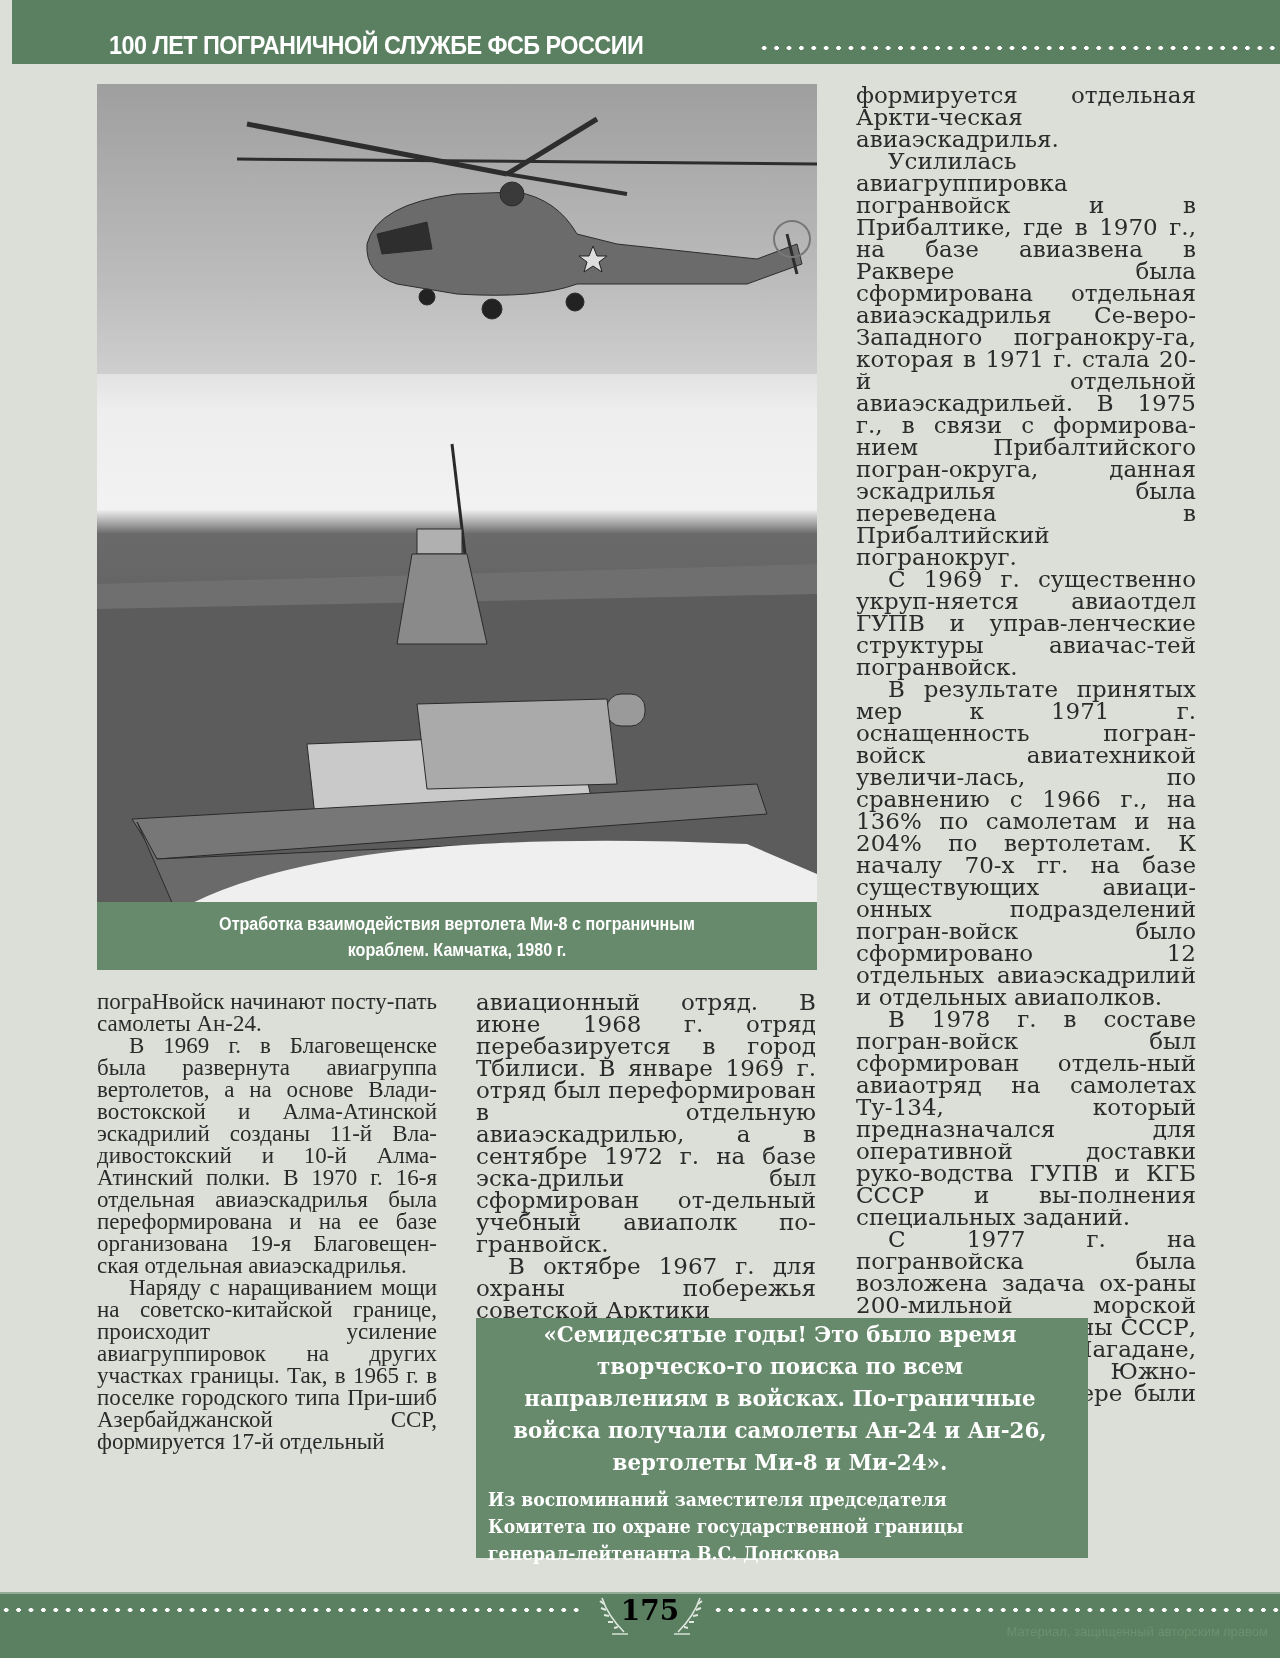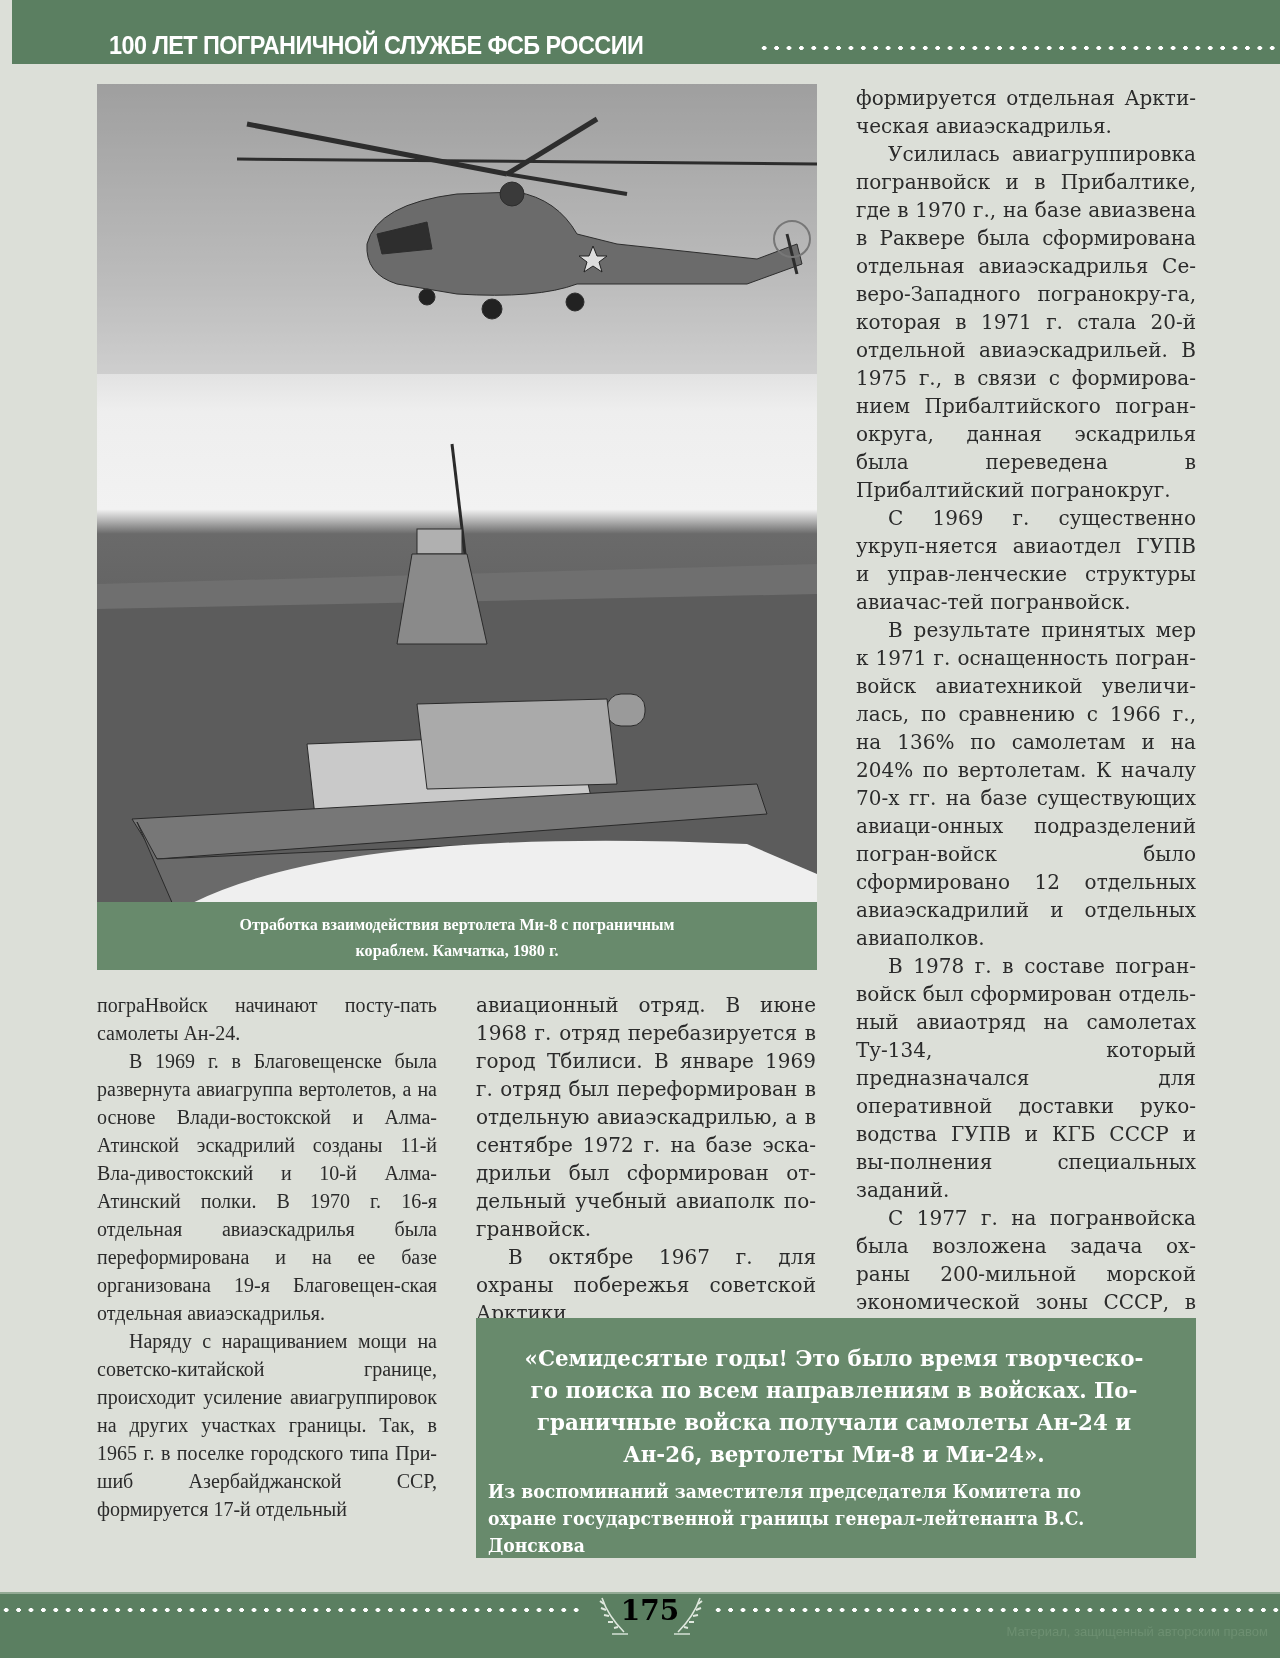--- a/index.html
+++ b/index.html
@@ -33,42 +33,42 @@
   .photo {
     position: absolute; left: 97px; top: 84px; width: 720px; height: 818px;
     overflow: hidden;
     background: linear-gradient(to bottom, #9a9a9a 0%, #c8c8c8 25%, #eeeeee 40%, #f2f2f2 52%, #6a6a6a 55%, #5a5a5a 75%, #4a4a4a 100%);
   }
   .photo svg { position: absolute; left: 0; top: 0; width: 720px; height: 818px; }
 
   .caption {
     position: absolute; left: 97px; top: 902px; width: 720px; height: 68px;
     background: #688a6c; color: #ffffff;
-    font-family: Liberation Serif, serif; font-weight: bold; font-size: 17.5px;
+    font-family: Liberation Sans, sans-serif; font-weight: bold; font-size: 17.5px;
     text-align: center; line-height: 26px; padding-top: 9px; box-sizing: border-box;
   }
   .caption div { transform: scaleX(0.92); }
 
   
   .col {
-    position: absolute; font-size: 20px; line-height: 28px;
+    position: absolute; font-size: 23px; line-height: 22px;
     text-align: justify; color: #2b2b2b;
   }
   .col p { margin: 0; text-indent: 0; }
   .col p.ind { text-indent: 32px; }
   .col .cont { text-indent: 0; }
   .col-right { left: 856px; top: 84px; width: 340px; }
   .col-left { left: 97px; top: 991px; width: 340px; font-family: Liberation Serif, serif; }
   .col-mid { left: 476px; top: 991px; width: 340px; }
 
   
   .quote {
-    position: absolute; left: 476px; top: 1318px; width: 720px; height: 240px;
+    position: absolute; left: 476px; top: 1318px; width: 612px; height: 240px;
     background: #688a6c; color: #ffffff; box-sizing: border-box;
-    padding: 24px 16px 0 12px;
+    padding: 0 16px 0 12px;
   }
   .quote-text {
     font-family: "DejaVu Serif", serif; font-weight: bold; font-size: 23px;
     line-height: 32px; text-align: center;
     transform: scaleX(0.93); transform-origin: center top;
   }
   .quote-src {
     margin-top: 8px; font-family: "DejaVu Serif", serif; font-weight: bold;
     font-size: 18.5px; line-height: 27px; text-align: left;
     transform: scaleX(0.93); transform-origin: left top;

